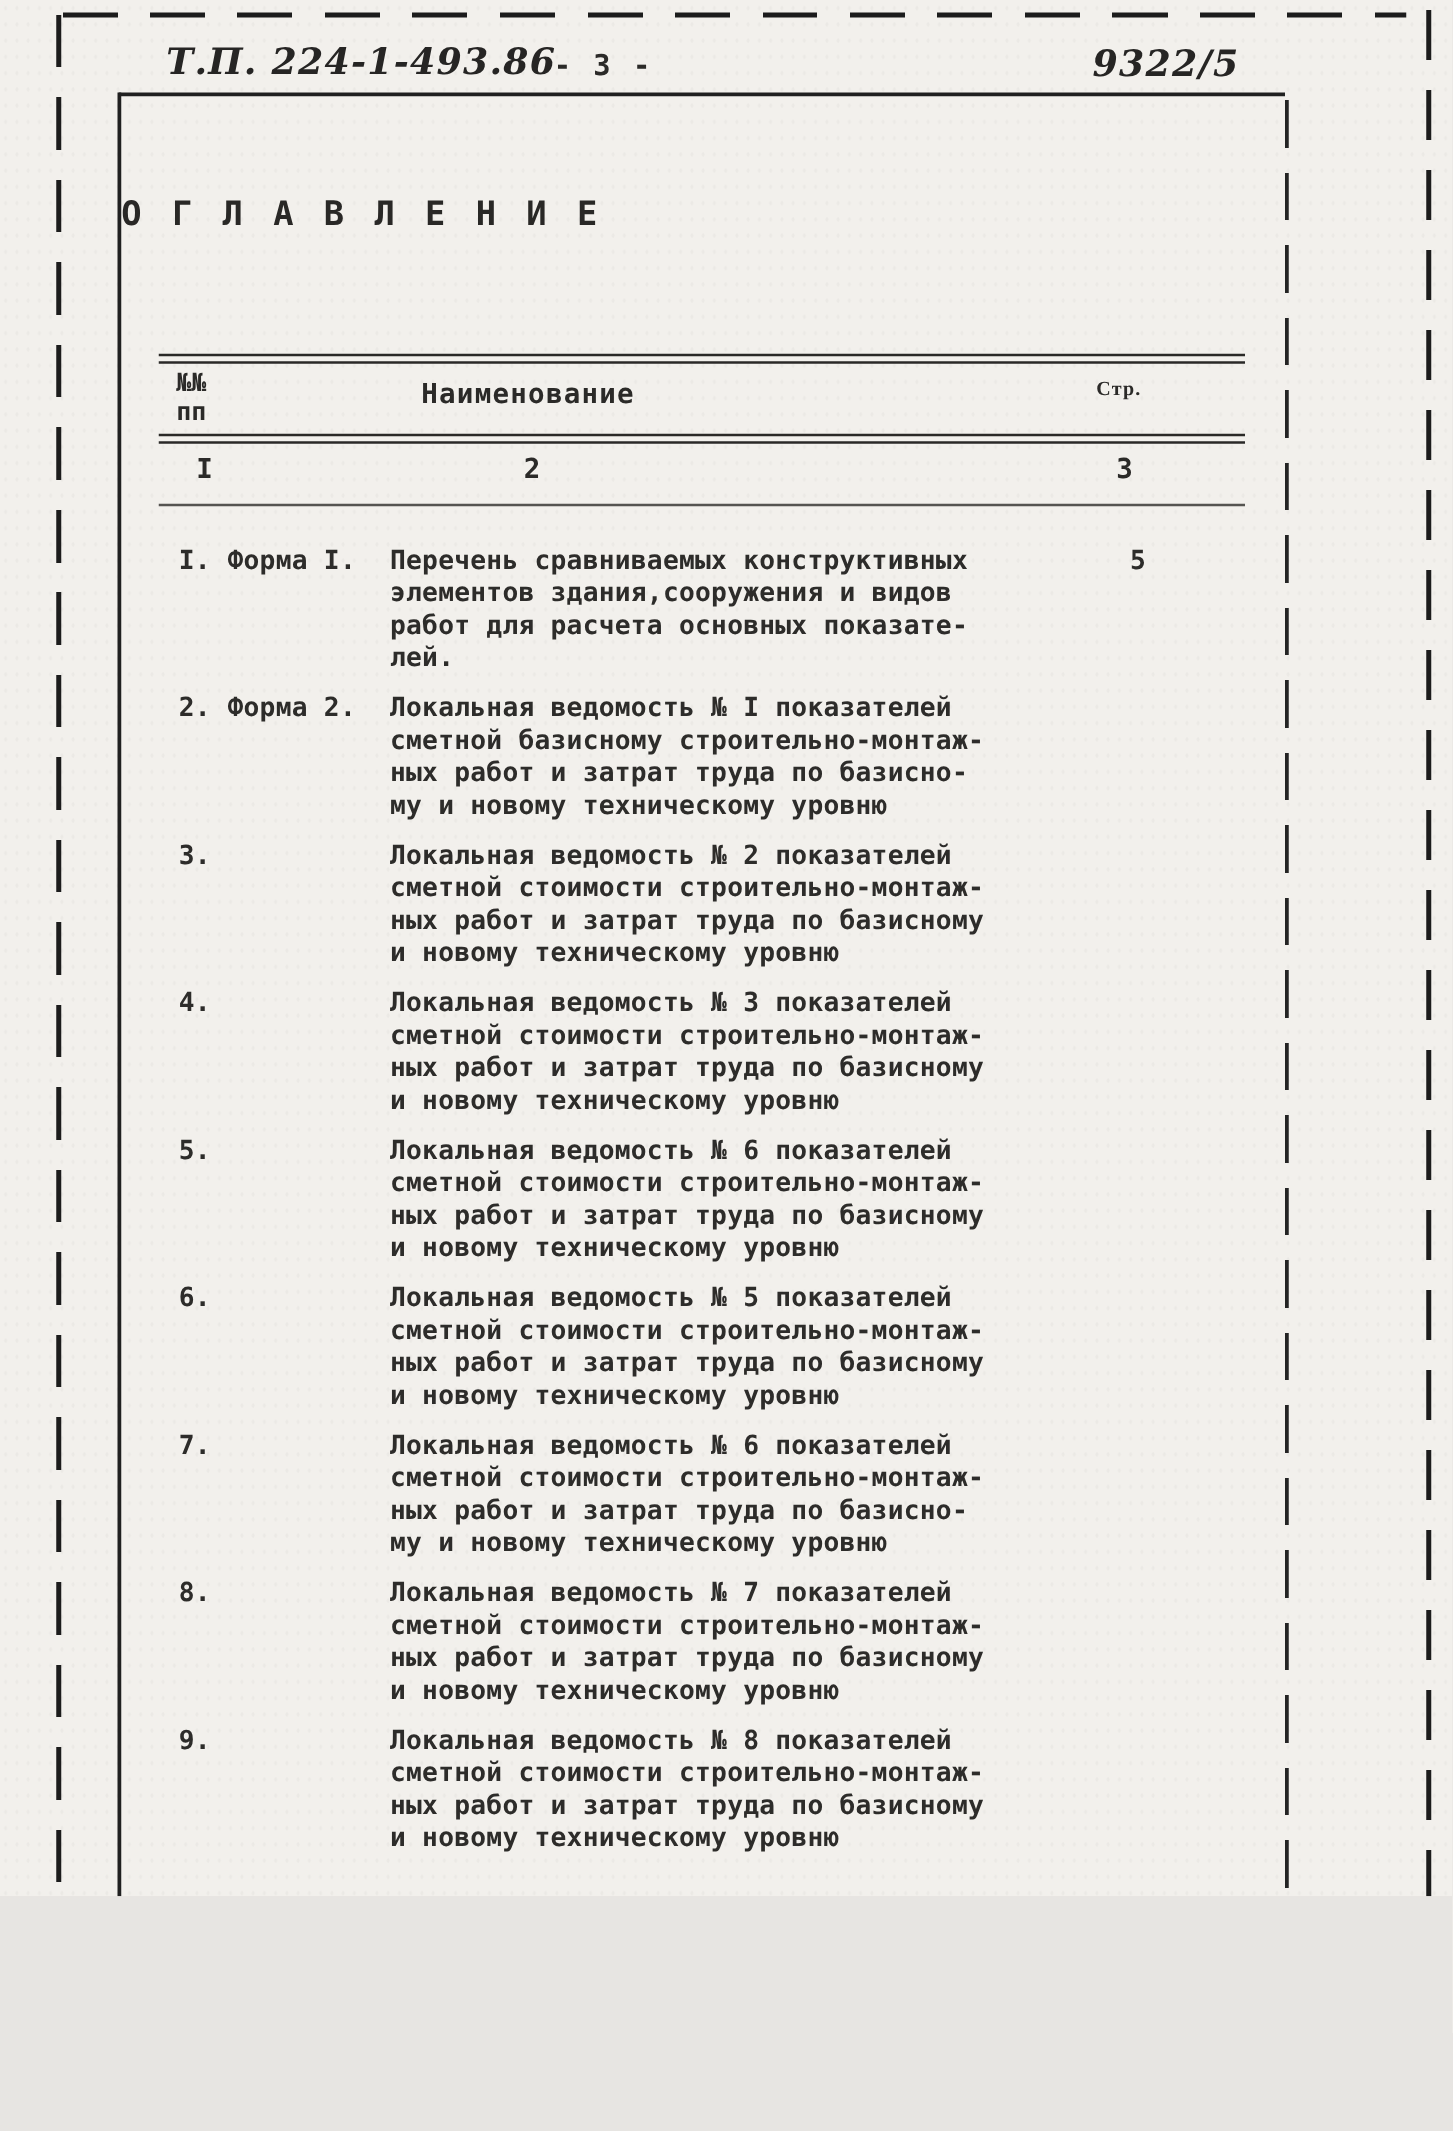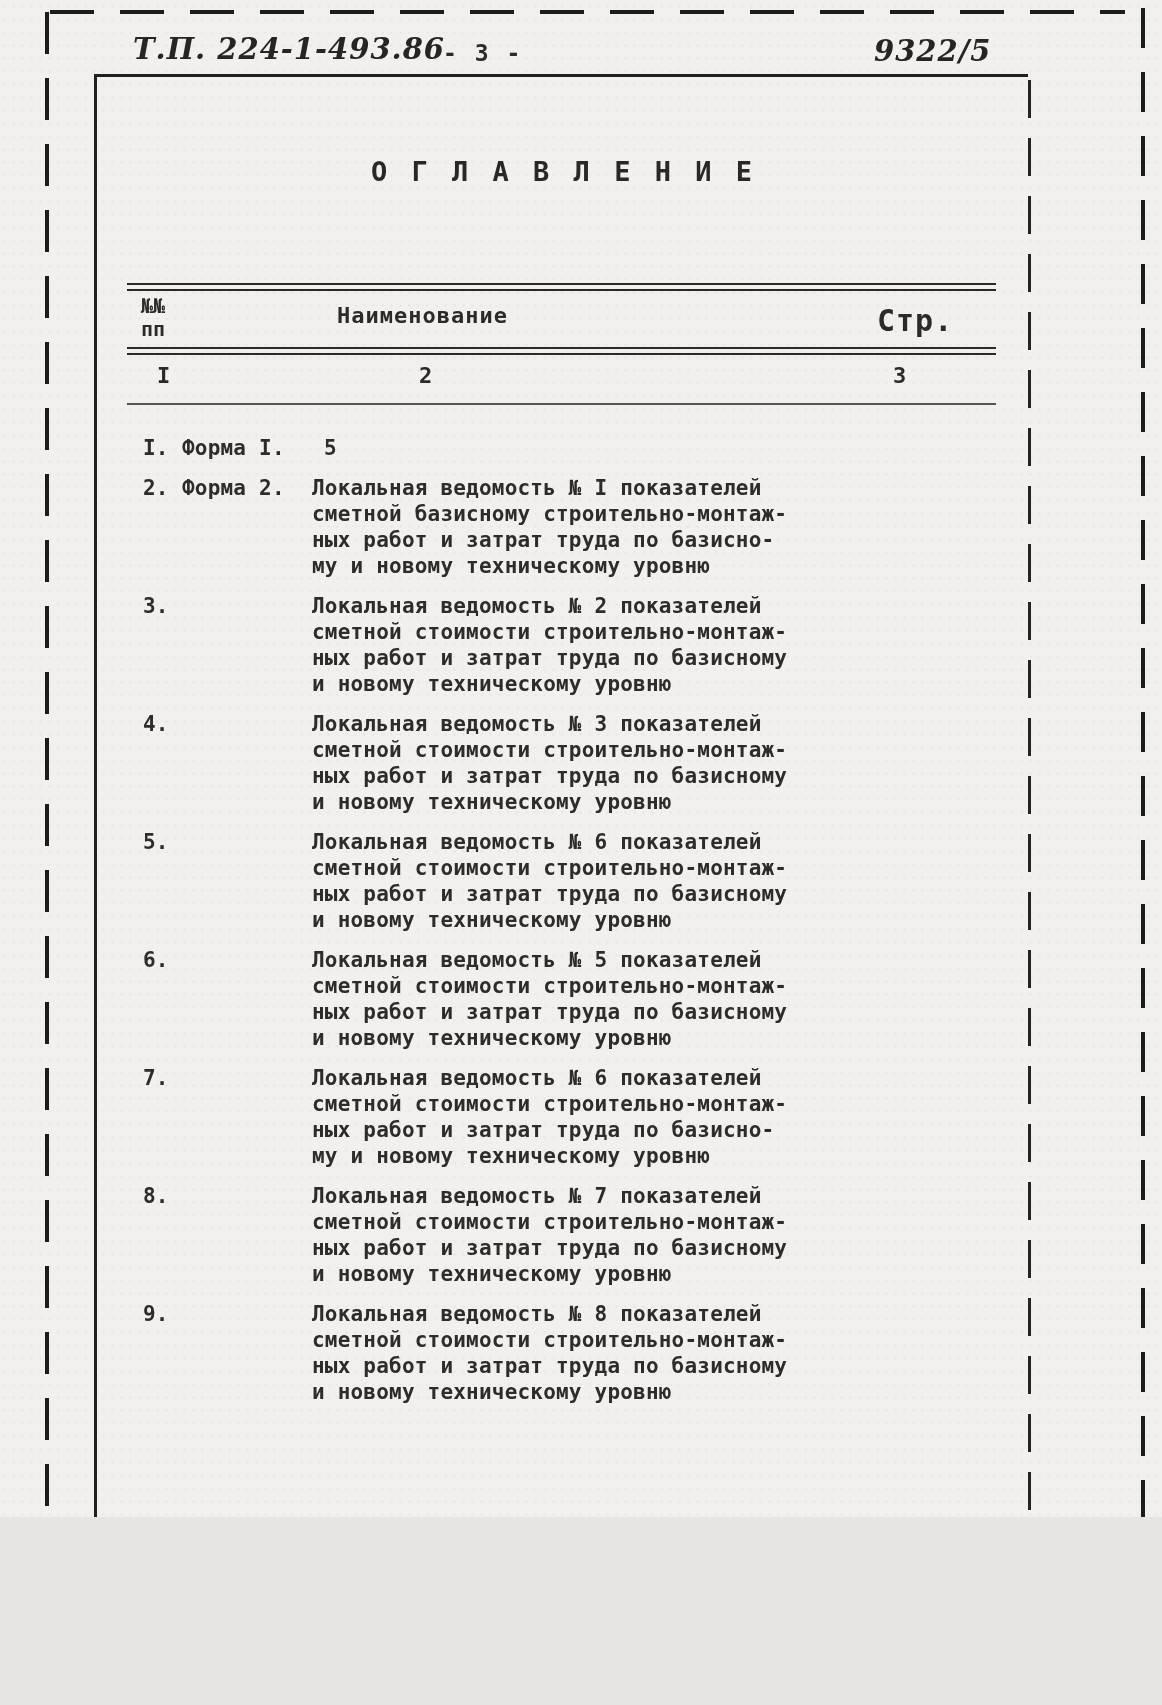--- a/index.html
+++ b/index.html
@@ -48,39 +48,39 @@
     position:absolute; left:874px; top:34px;
     font-family:"DejaVu Serif", serif; font-style:italic; font-weight:700;
     font-size:29px; letter-spacing:1px; color:#262524;
   }
 
   
   .content { position:absolute; left:97px; top:78px; width:933px; }
 
   .title {
     margin-top:78px;
-    text-align:center;
+    text-align:left;
     font-size:27px; font-weight:bold;
     letter-spacing:4px;
     color:#292826;
   }
 
   .toc-table { margin:96px 34px 0 30px; }
 
   .rule-double {
     height:8px;
     border-top:2px solid #2a2927;
     border-bottom:2px solid #2a2927;
   }
   .rule-single { height:2px; background:#3a3836; opacity:0.85; }
 
   .thead { position:relative; height:56px; font-weight:bold; }
   .col-num  { position:absolute; left:14px;  top:4px;  font-size:20px; line-height:23px; }
   .col-name { position:absolute; left:210px; top:12px; font-size:22px; letter-spacing:1px; }
-  .col-page { position:absolute; left:750px; top:12px; font-size:30px; letter-spacing:1px; }
+  .col-page { position:absolute; left:750px; top:12px; font-size:16px; letter-spacing:1px;font-family:Liberation Serif, serif; }
 
   .index-row { position:relative; height:48px; font-weight:bold; font-size:22px; }
   .idx-1 { position:absolute; left:30px;  top:8px; }
   .idx-2 { position:absolute; left:292px; top:8px; }
   .idx-3 { position:absolute; left:766px; top:8px; }
 
   #rows-container { margin-top:30px; }
   .toc-row {
     display:grid;
     grid-template-columns:55px 130px 580px 1fr;
@@ -139,20 +139,24 @@
         <span class="idx-2">2</span>
         <span class="idx-3">3</span>
       </div>
 
       <div class="rule-single"></div>
 
       <div id="rows-container">
   <div class="toc-row">
     <div class="cell-num">I.</div>
     <div class="cell-form">Форма I.</div>
+    <div class="cell-name">Перечень сравниваемых конструктивных
+элементов здания,сооружения и видов
+работ для расчета основных показате-
+лей.</div>
     <div class="cell-page">5</div>
   </div>
 
   <div class="toc-row">
     <div class="cell-num">2.</div>
     <div class="cell-form">Форма 2.</div>
     <div class="cell-name">Локальная ведомость № I показателей
 сметной базисному строительно-монтаж-
 ных работ и затрат труда по базисно-
 му и новому техническому уровню</div>

